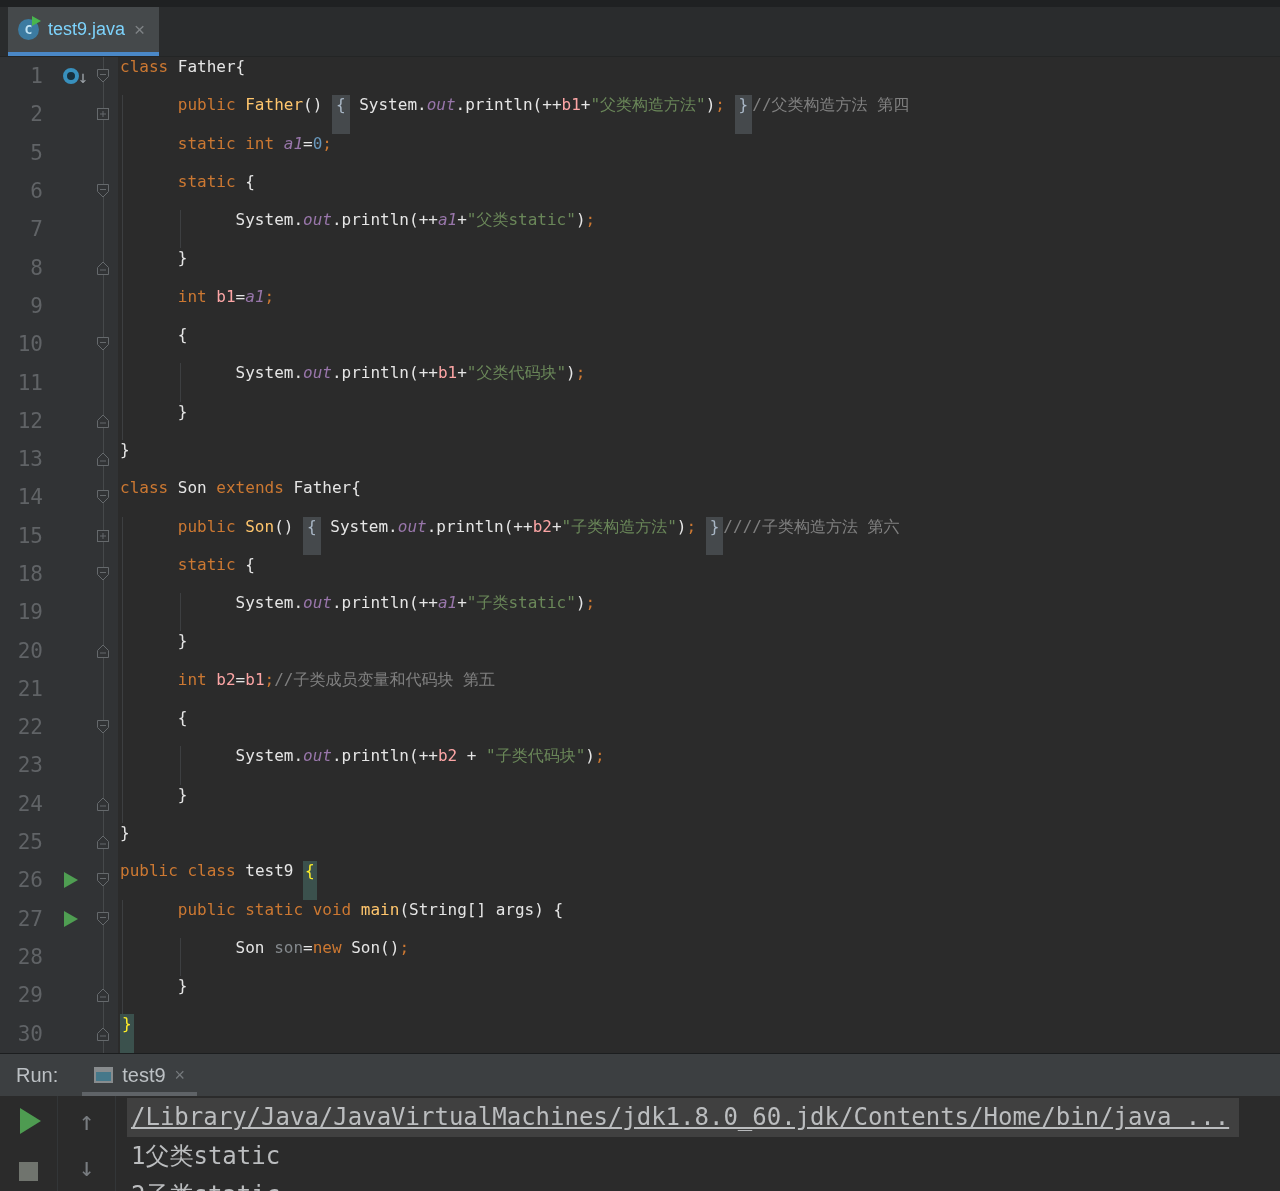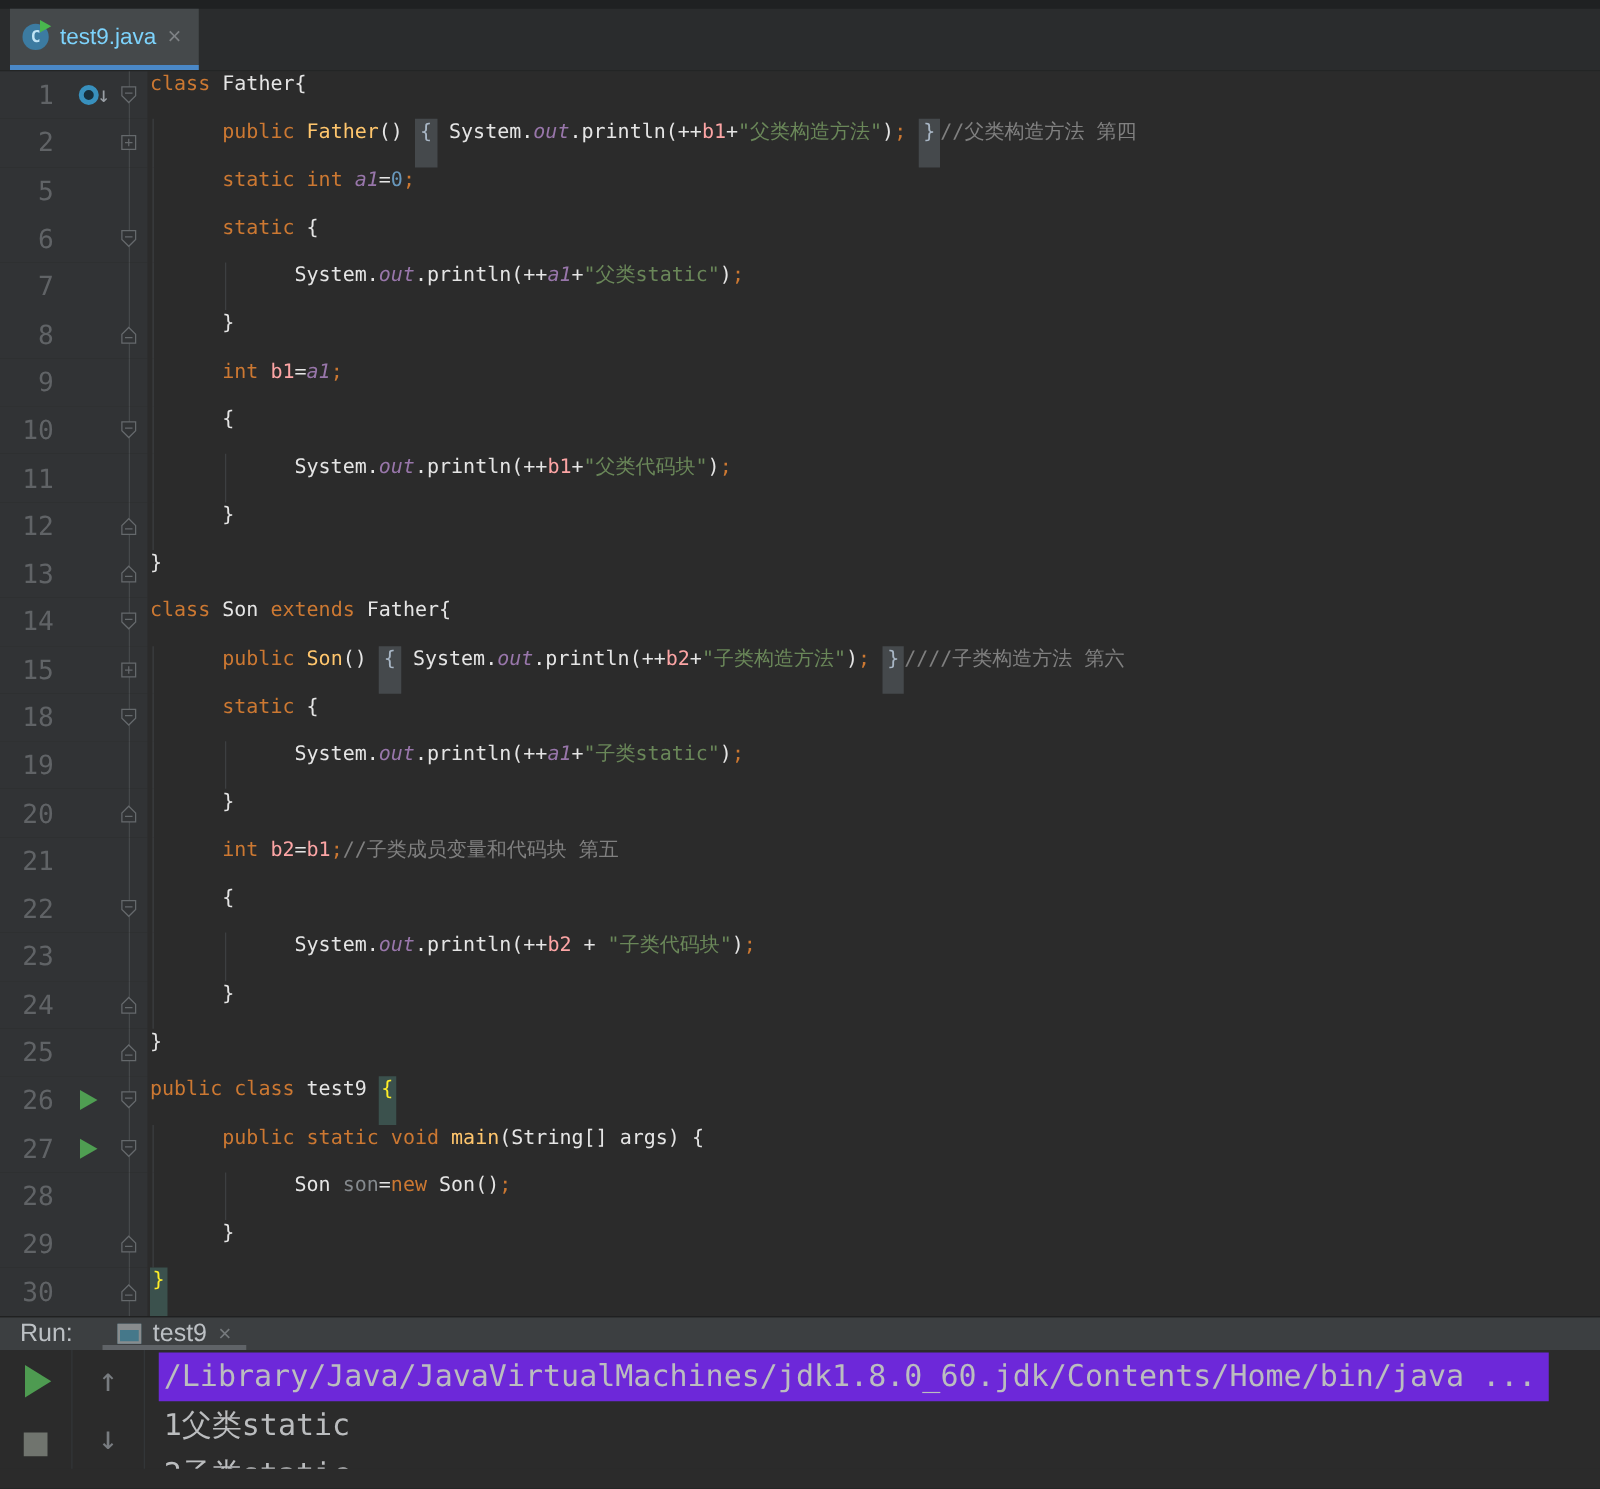--- a/index.html
+++ b/index.html
@@ -43,36 +43,36 @@
   .gray { color:#84898d; }
   .fold { color:#a9b7c6; background:#45494c; padding:0 4px; }
   .match{ color:#ffef28; background:#3b514d; padding:0 2px; }
 
   .run-arrow { width:0; height:0; border-left:14px solid #4f9e52; border-top:8px solid transparent; border-bottom:8px solid transparent; }
   .sub-icon { width:16px; height:16px; border-radius:50%; border:4px solid #3890bd; background:#17303d; position:relative; }
   .sub-arrow { position:absolute; right:2px; top:50%; transform:translateY(-44%); color:#9aa0a6; font-size:17px; line-height:1; }
 
   
   .runpanel { height:138px; border-top:1px solid #1c1e1f; }
-  .runheader { height:26px; background:#3c3f41; display:flex; align-items:center; padding-left:16px; }
+  .runheader { height:42px; background:#3c3f41; display:flex; align-items:center; padding-left:16px; }
   .run-label { font-family:"Liberation Sans",sans-serif; font-size:20px; color:#bcc0c4; }
   .run-tab { position:relative; margin-left:24px; height:100%; display:flex; align-items:center; gap:9px; padding:0 12px; }
   .run-tab::after { content:""; position:absolute; left:0; right:0; bottom:0; height:4px; background:#5f6367; }
   .console-icon { width:19px; height:16px; border:2px solid #888c8e; border-top-width:5px; background:#45788a; flex:0 0 auto; }
   .run-tab-label { font-family:"Liberation Sans",sans-serif; font-size:20px; color:#bcc0c4; }
   .run-close { color:#75797c; font-size:18px; font-family:"Liberation Sans",sans-serif; }
 
   .runbody { height:95px; display:flex; background:#2b2b2b; }
   .rb-col { width:58px; flex:0 0 auto; display:flex; flex-direction:column; align-items:center; padding-top:12px; gap:20px; border-right:1px solid #333638; }
   .play-icon { width:0; height:0; border-left:21px solid #4e9b51; border-top:13px solid transparent; border-bottom:13px solid transparent; margin-left:4px; }
   .stop-icon { width:19px; height:19px; background:#70746e; margin-top:8px; }
   .arr { color:#787c80; font-size:26px; line-height:1; font-family:"DejaVu Sans Mono",monospace; }
   .rb-console { flex:1; padding-left:15px; padding-top:2px; overflow:hidden; }
   .cline { font-size:24px; line-height:39px; color:#bbbdbf; white-space:pre; }
-  .cline .seltext { background:#6d28d9; display:inline-block; padding:0 10px 0 4px; margin-left:-4px; }
+  .cline .seltext { background:#404040; display:inline-block; padding:0 10px 0 4px; margin-left:-4px;text-decoration:underline; }
 </style>
 </head>
 <body>
 
 <div class="screen">
 
   <div class="tabbar">
     <div class="tabbar-topstrip"></div>
     <div class="etab">
       <span class="class-icon">

